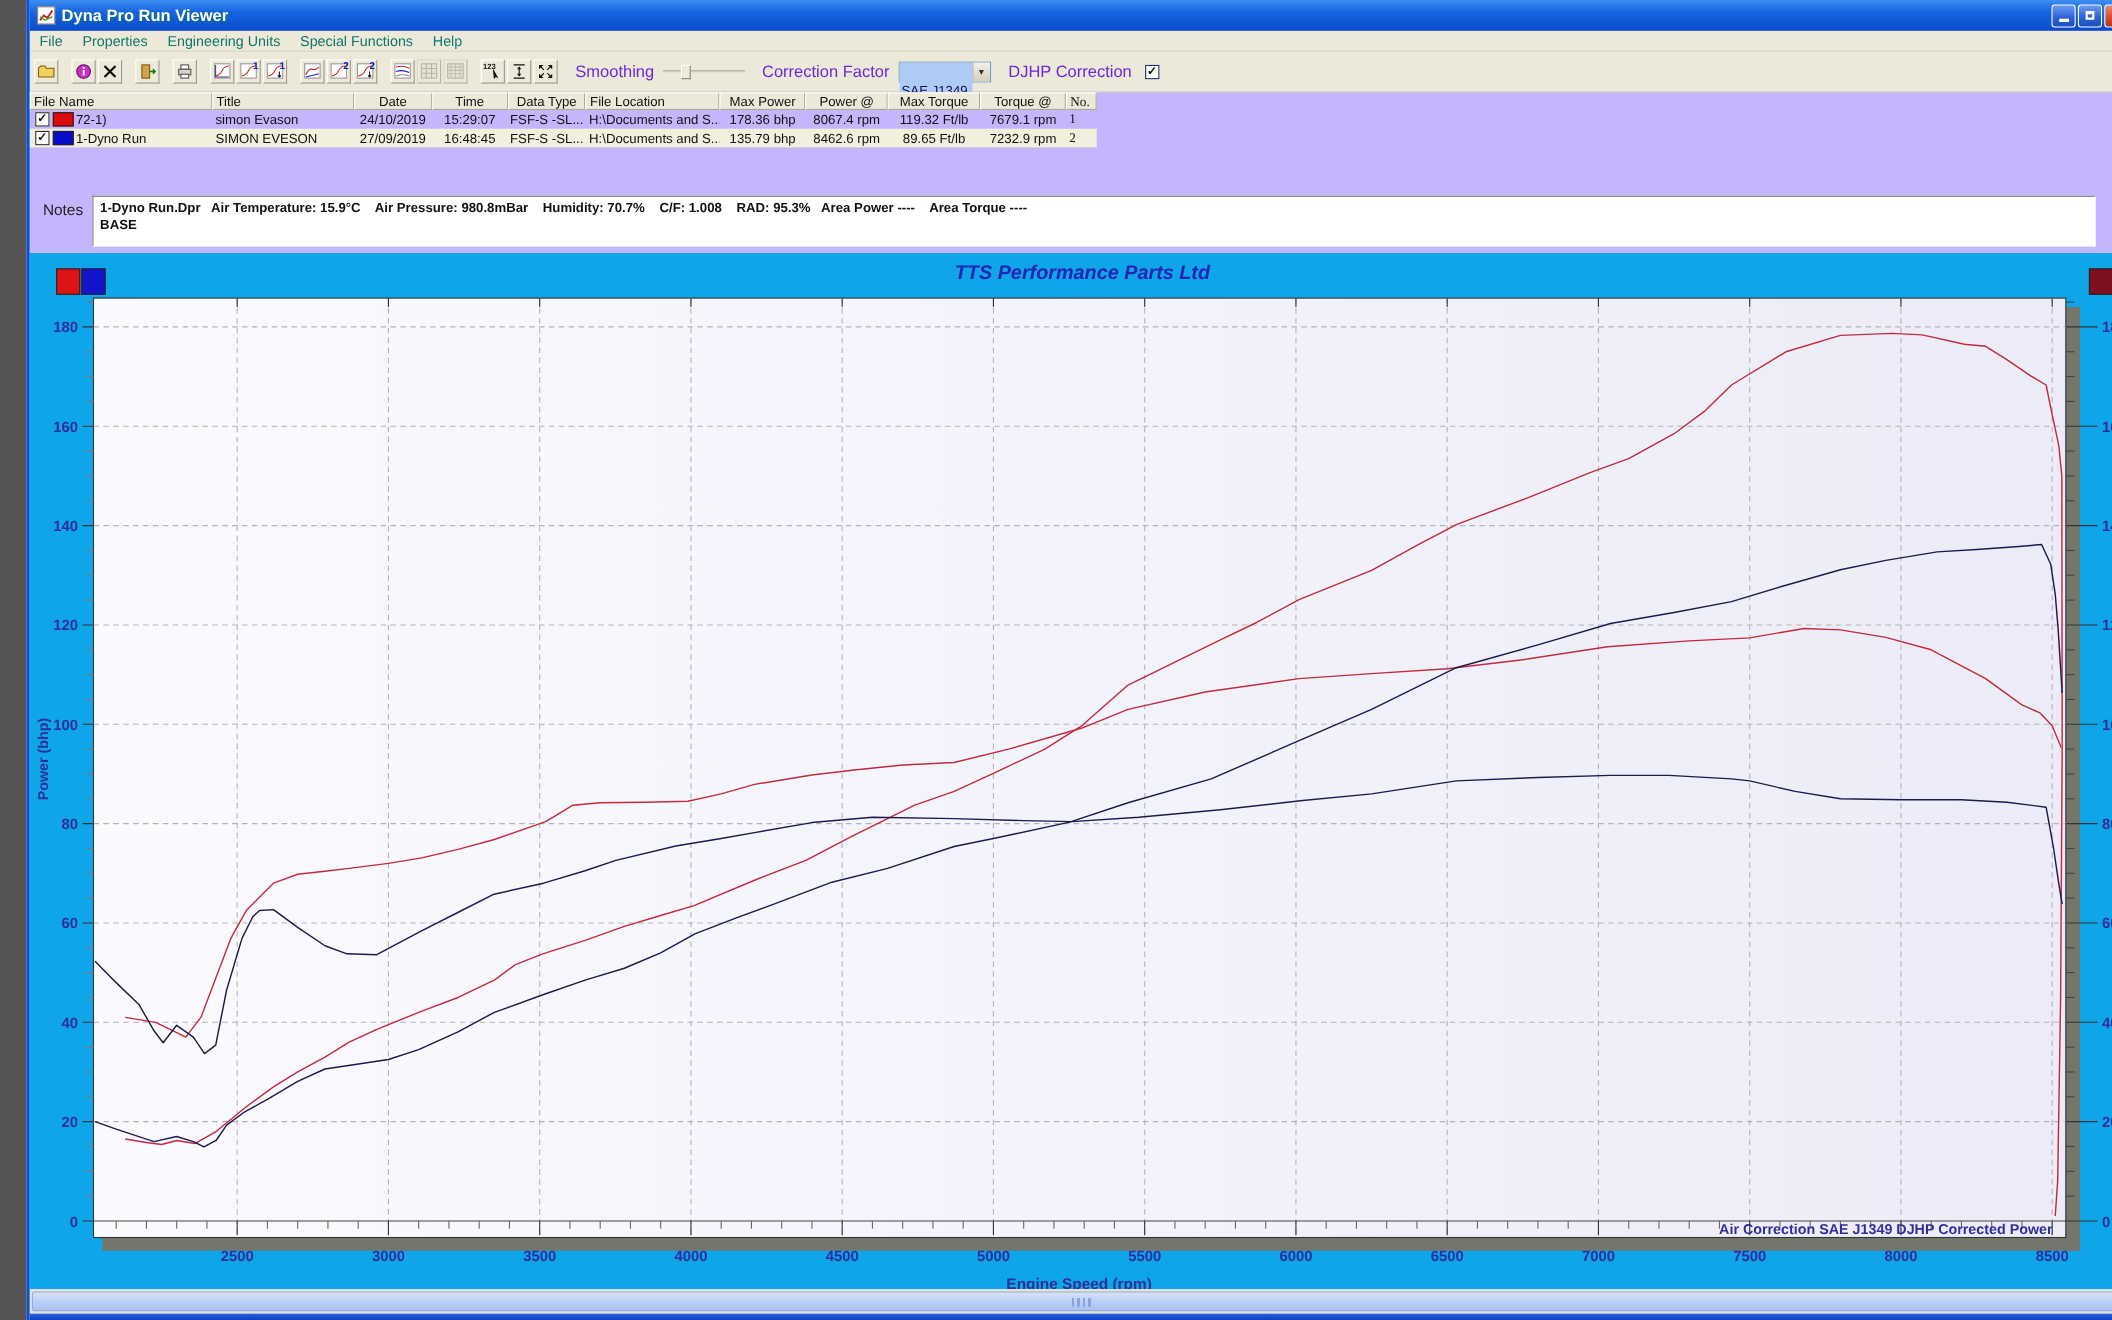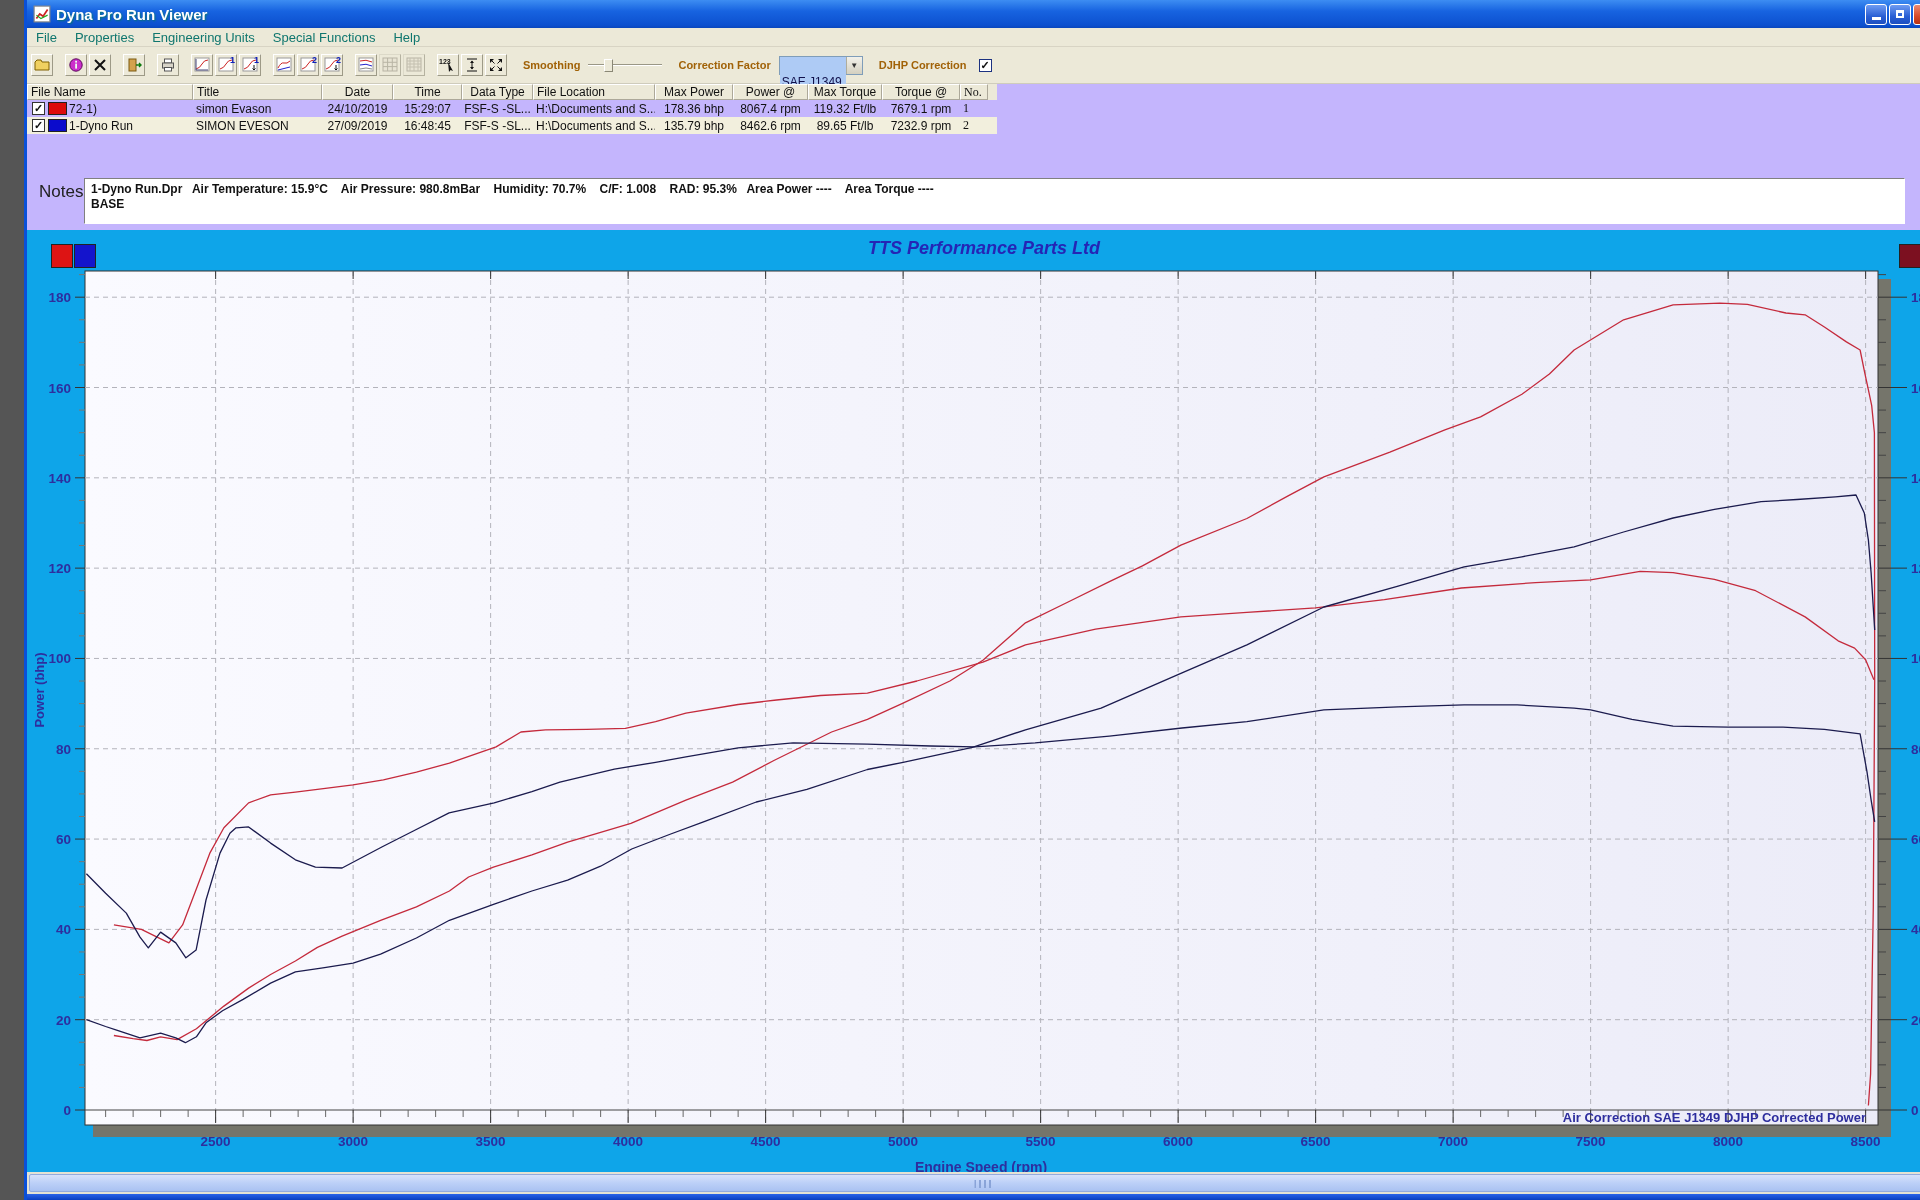--- a/index.html
+++ b/index.html
@@ -26,21 +26,21 @@
   .toolbar{height:37px;display:flex;align-items:center;padding:0 4px;gap:2px;
            border-bottom:1px solid #cfccbc;}
   .tbtn{position:relative;width:22px;height:22px;background:#ece9d8;flex:none;
         border:1px solid;border-color:#fff #9d9a87 #9d9a87 #fff;display:flex;
         align-items:center;justify-content:center;}
   .tbtn svg{width:16px;height:16px;}
   .tbtn.dis{border-color:#dcd9c8 #b5b2a0 #b5b2a0 #dcd9c8;}
   .tbnum{position:absolute;right:1px;top:1px;font-size:9px;font-weight:bold;color:#1122bb;line-height:9px;}
   .tbnum.big{font-size:7px;top:2px;left:1px;right:auto;color:#111;}
   .tsep{width:8px;flex:none;}
-  .tb-label{font-size:11px;color:#a16207;margin:0 6px 0 14px;font-weight:bold;}
+  .tb-label{font-size:15px;color:#6d28d9;margin:0 6px 0 14px;}
   .slider{position:relative;width:74px;height:18px;flex:none;}
   .slider .track{position:absolute;left:0;right:0;top:8px;height:2px;background:#9a9786;border-bottom:1px solid #fff;}
   .slider .thumb{position:absolute;left:16px;top:3px;width:9px;height:13px;background:#ece9d8;
                  border:1px solid;border-color:#fff #8a8775 #8a8775 #fff;}
   .combo{display:flex;width:84px;height:19px;border:1px solid #7f9db9;background:#fff;flex:none;}
   .ctext{flex:1;font-size:12px;padding:18px 2px;background:#aecbf5;color:#10104a;white-space:nowrap;overflow:hidden;}
   .cbtn{width:16px;background:linear-gradient(180deg,#f2f1ea,#d4d0c0);border-left:1px solid #b0ad9c;
         font-size:8px;color:#333;display:flex;align-items:center;justify-content:center;}
   .chk{width:13px;height:13px;background:#fff;border:1px solid #1c3280;font-size:11px;line-height:11px;
        font-weight:bold;color:#0b7a0b;text-align:center;flex:none;margin-left:4px;}
@@ -49,26 +49,26 @@
   .tablearea{position:relative;height:146px;background:#c4b5fd;font-size:12px;color:#111;}
   .thead{display:flex;height:16px;background:#ece9d8;width:970px;}
   .hcell{border-right:1px solid #aca899;border-top:1px solid #fff;border-left:1px solid #fff;
          border-bottom:1px solid #aca899;padding:0 3px;white-space:nowrap;overflow:hidden;
          display:flex;align-items:center;}
   .trow{display:flex;height:17px;width:970px;align-items:center;}
   .trow.alt{background:#f2efdd;}
   .cell{padding:0 3px;white-space:nowrap;overflow:hidden;display:flex;align-items:center;height:100%;}
   .ctr{justify-content:center;text-align:center;}
   .c0{width:166px;}.c1{width:129px;}.c2{width:71px;}.c3{width:69px;}.c4{width:71px;}
-  .c5{width:122px;}.c6{width:78px;}.c7{width:75px;}.c8{width:74px;}.c9{width:78px;}.c10{width:28px;font-family:Liberation Serif, serif;}
+  .c5{width:122px;}.c6{width:78px;}.c7{width:75px;}.c8{width:84px;}.c9{width:78px;}.c10{width:28px;font-family:Liberation Serif, serif;}
   .rowchk{width:13px;height:13px;background:#fff;border:1px solid #333;font-size:11px;line-height:11px;
           font-weight:bold;text-align:center;margin:0 3px 0 2px;flex:none;}
   .swatch{width:19px;height:13px;border:1px solid #222;margin-right:2px;flex:none;}
   
-  .noteslabel{position:absolute;left:12px;top:98px;font-size:17px;color:#222;}
+  .noteslabel{position:absolute;left:12px;top:98px;font-size:14px;color:#222;}
   .notesbox{position:absolute;left:57px;top:94px;width:1821px;height:46px;background:#fff;
             border:1px solid;border-color:#808080 #fff #fff #808080;padding:3px 6px;
             font-size:12px;font-weight:bold;white-space:pre;line-height:15px;}
   
   .chartpanel{position:relative;height:942px;background:#0ea5e9;}
   .charttitle{position:absolute;top:8px;left:0;width:100%;text-align:center;
               font-size:18px;font-weight:bold;font-style:italic;color:#2525b5;}
   .marker{position:absolute;width:22px;height:24px;border:1px solid #222;}
   #plot{position:absolute;left:0;top:0;}
   

